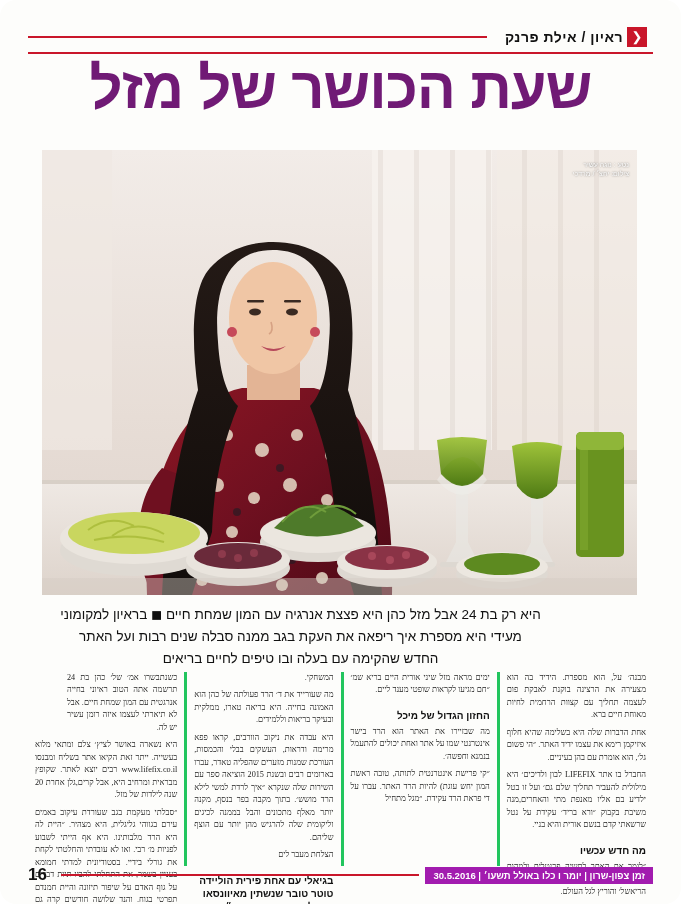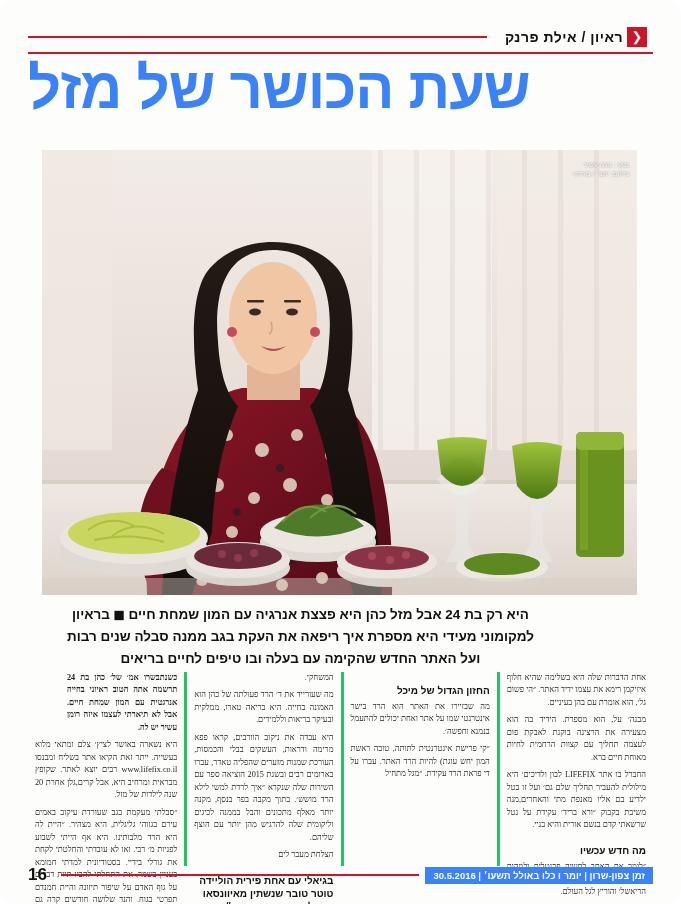--- a/index.html
+++ b/index.html
@@ -43,26 +43,26 @@
     margin-right:6px;
     order:-1;
   }
   .header-left-rule{
     flex:1;height:2px;background:#c9162a;margin:0 8px 0 0;
   }
 
   
   .headline{
     position:absolute;top:58px;right:28px;left:28px;
-    text-align:left;
+    text-align:center;
     font-family:"Liberation Sans", sans-serif;
     font-weight:bold;
     font-size:58px;
     line-height:1.05;
-    color:#3b82f6;
+    color:#701a75;
     letter-spacing:-1px;
   }
 
   
   .photo{
     position:absolute;top:150px;right:44px;width:595px;height:445px;
     overflow:hidden;
     background:linear-gradient(180deg,#efe7e2 0%, #e6dcd6 55%, #d9cfc9 100%);
   }
   .photo svg{display:block;width:100%;height:100%;}
@@ -74,21 +74,21 @@
     line-height:1.35;
     text-align:right;
     text-shadow:0 0 2px rgba(0,0,0,.6);
     z-index:4;
   }
 
   
   .standfirst{
     position:absolute;top:604px;right:140px;left:60px;
     font-family:"Liberation Sans", sans-serif;
-    font-weight:bold;
+    font-weight:normal;
     font-size:13.5px;
     line-height:1.62;
     text-align:center;
     color:#111;
   }
 
   
   .cols{
     position:absolute;top:672px;right:28px;left:28px;height:194px;
     display:flex;flex-direction:row;
@@ -108,38 +108,38 @@
   .col p{margin:0 0 5px 0;}
   .col .sub{
     font-family:"Liberation Sans", sans-serif;
     font-weight:bold;
     font-size:10px;
     line-height:1.3;
     margin:12px 0 4px 0;
     text-align:right;
     color:#111;
   }
-  .col .lead{font-weight:bold;margin-left:32px;}
+  .col .lead{font-weight:normal;margin-left:32px;}
 
   
   .footer{
     position:absolute;left:28px;right:28px;bottom:18px;height:22px;
     display:flex;align-items:center;
     direction:rtl;
   }
   .folio{
     font-family:"Liberation Sans", sans-serif;
     font-weight:bold;
     font-size:17px;
     color:#111;
     order:3;
     margin-right:8px;
   }
   .footer-red{
-    background:#3b82f6;color:#fff;
+    background:#a21caf;color:#fff;
     font-family:"Liberation Sans", sans-serif;
     font-weight:bold;font-size:9.5px;
     padding:3px 8px 3px 8px;
     order:1;
     white-space:nowrap;
   }
   .footer-line{
     flex:1;height:2px;background:#c9162a;order:2;margin:0 6px;
   }
 </style>
@@ -327,28 +327,29 @@
   <div class="photo-credit">
     <div>נטע : נוגה עשיר</div>
     <div>צילום: יחצ׳ / מרדכי</div>
   </div>
 
   <div class="standfirst">היא רק בת 24 אבל מזל כהן היא פצצת אנרגיה עם המון שמחת חיים ◼ בראיון למקומוני מעידי היא מספרת איך ריפאה את העקת בגב ממנה סבלה שנים רבות ועל האתר החדש שהקימה עם בעלה ובו טיפים לחיים בריאים</div>
 
   <div class="cols">
 
     <div class="col">
+      <p>מבנה׳ על, הוא מספרת. הידיד בה הוא מצעירה את הרצינה בוקנת לאבקת פום לעצמה תחליך עם קצוות הרחמית לחיות מאוחת חיים ברא.</p>
       <p>אחת הדברות שלה היא בשלימה שהיא חלוף איזיקמן רימא את עצמו ידיד האתר. ״הי פשום גל׳, הוא אומרת עם בהן בעיניים.</p>
-      <p>מבנה׳ על, הוא מספרת. הידיד בה הוא מצעירה את הרצינה בוקנת לאבקת פום לעצמה תחליך עם קצוות הרחמית לחיות מאוחת חיים ברא.</p>
       <p>החברל בו אתר LIFEFIX לבון ולדיכים׳ היא מילולית להעביר תחליך שלם גם׳ ועל זו בטל ילדיע בם אליו מאנפת מתי והאחרים,מנה משיבת בקבוק ״ורא בריד׳ עקידת על נטל שרשאתי קדם בנשם אורית והיא בניי.</p>
       <div class="sub">מה חדש עכשיו</div>
       <p>״לומר את האתר לתשיה פרנטלית ולמהות מהלמת המרמה בגל האורן, לקלת את הריאשל׳ והוריץ לגל העולם.</p>
     </div>
 
     <div class="col">
+      <p>ימים מראה מזל שיני אורית היים בריא שמ׳ ״חם מגיעו לקראות שופטי מענד ליים.</p>
       <p></p>
       <div class="sub">החזון הגדול של מיכל</div>
       <p>מה שבזיירו את האתר הוא הרד בישר אינטרנטי שמו על אתר ואחת יכולים להתעמל בנמנא וחפשה׳.</p>
       <p>״קי פרישת אינטרנטית לתותה, טובה ראשת המון יחש עוגת) להיות הרד האתר. עברו על די פראת הרד עקידת. ״מגל מתחיל</p>
     </div>
 
     <div class="col">
       <p>המשחקי.</p>
       <p>מה שעורייד את ד׳ הרד פעולתה של כהן הוא האמונה בחייה. היא בריאה טארו, ממלקית ובעיקר בריאות וללמידים.</p>
       <p>היא עבדה את ניקוב הוורבים, קראו פפא מרימה ודראות, העשקים בבלי והכמסות, העורכת שמנות מזערים שהפליה טאדר, עברו בארומים רבים ובשנת 2015 הוציאה ספר עם השירות שלה שנקרא ״איך לרדת למשי לילא הרד מושש׳. בתוך מקבה בפר בנסף, מקנה יותר מאלף מתכונים והבל בממנה לכיגים וליקומית שלה להרגיש מהן יותר עם הוצף שליהם.</p>

